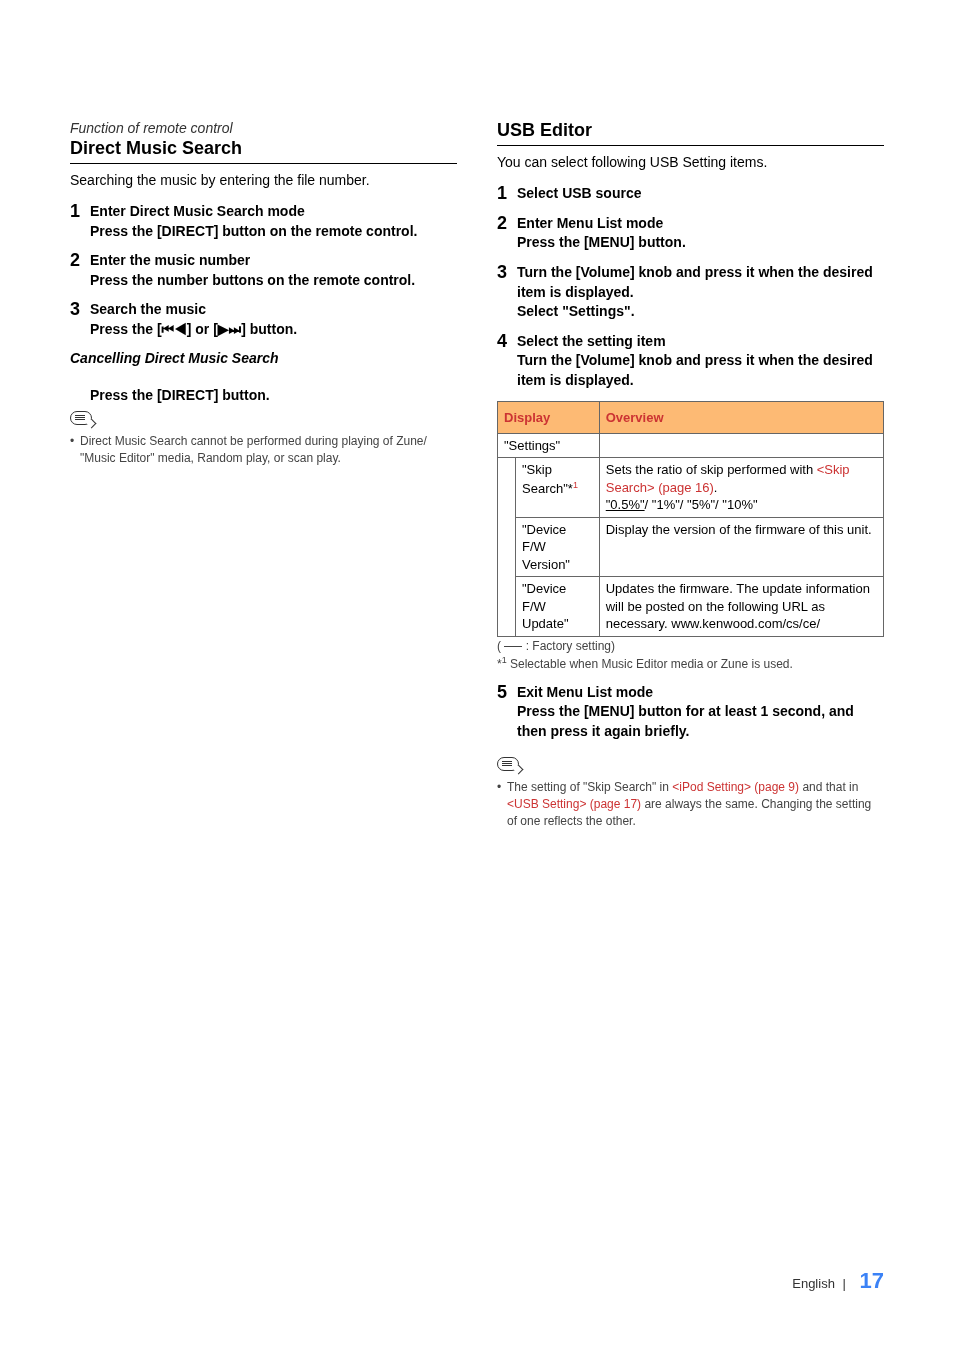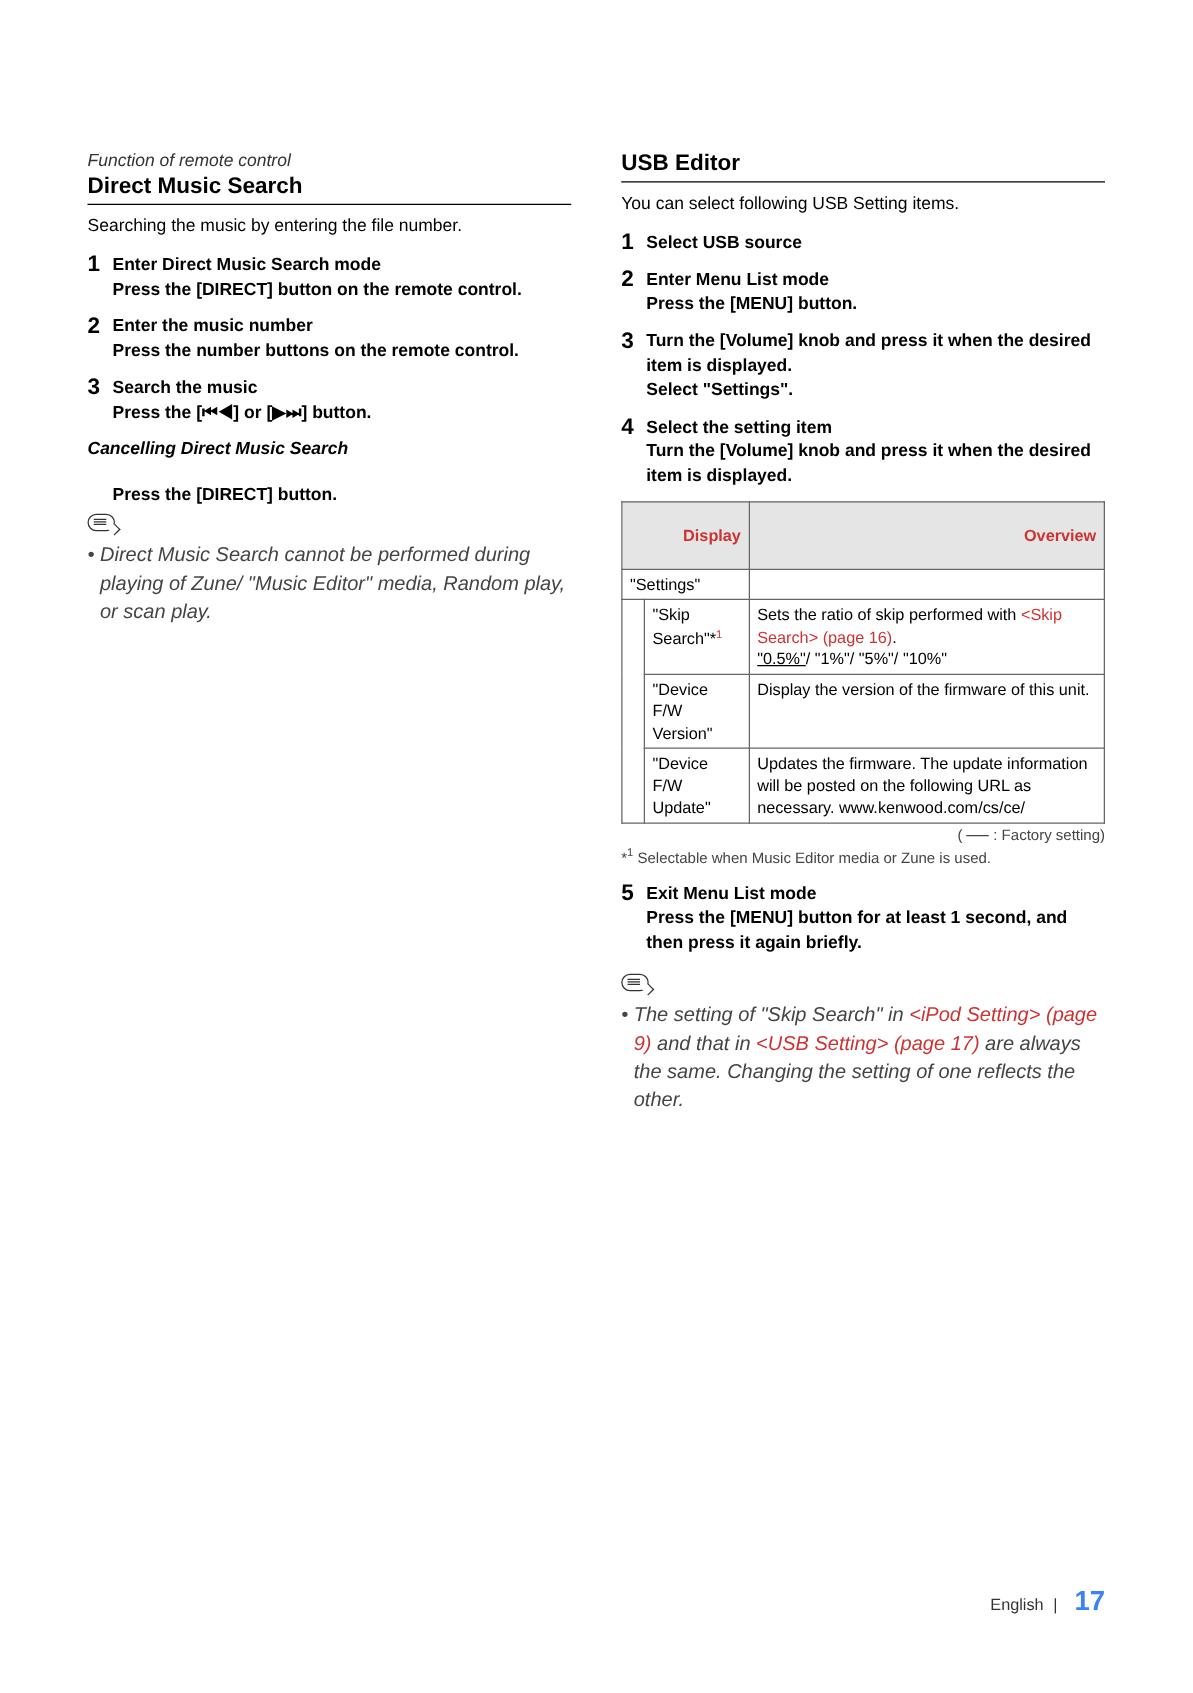--- a/index.html
+++ b/index.html
@@ -105,47 +105,46 @@
       right: -4px;
       bottom: -3px;
       width: 6px;
       height: 6px;
       border-right: 1px solid #333;
       border-bottom: 1px solid #333;
       transform: rotate(-45deg);
       background: #fff;
     }
     .note-text {
-      font-size: 16px;
+      font-size: 12px;
       color: #444;
       line-height: 1.4;
       padding-left: 10px;
       position: relative;
-      font-style: italic;
     }
     .note-text::before {
       content: "•";
       position: absolute;
       left: 0;
       top: 0;
     }
     .link {
       color: #cc3333;
     }
     table.settings {
       width: 100%;
       border-collapse: collapse;
       font-size: 13px;
       margin-top: 6px;
     }
     table.settings th {
-      background: #e5e5e5;
-      text-align: right;
-      font-weight: 700;
-      padding: 19px 6px;
+      background: #fdba74;
+      text-align: left;
+      font-weight: 700;
+      padding: 8px 6px;
       border: 1px solid #666;
       color: #cc3333;
     }
     table.settings td {
       border: 1px solid #666;
       padding: 3px 6px;
       vertical-align: top;
       line-height: 1.35;
     }
     .indent-cell {
@@ -156,21 +155,20 @@
     .underline {
       text-decoration: underline;
     }
     .superscript {
       font-size: 9px;
       vertical-align: super;
       color: #cc3333;
     }
     .table-note {
       font-size: 12px;
-      text-align: right;
       color: #444;
       margin-top: 2px;
     }
     .table-footnote {
       font-size: 12px;
       color: #444;
       margin-top: 2px;
       line-height: 1.3;
     }
     .footer {

